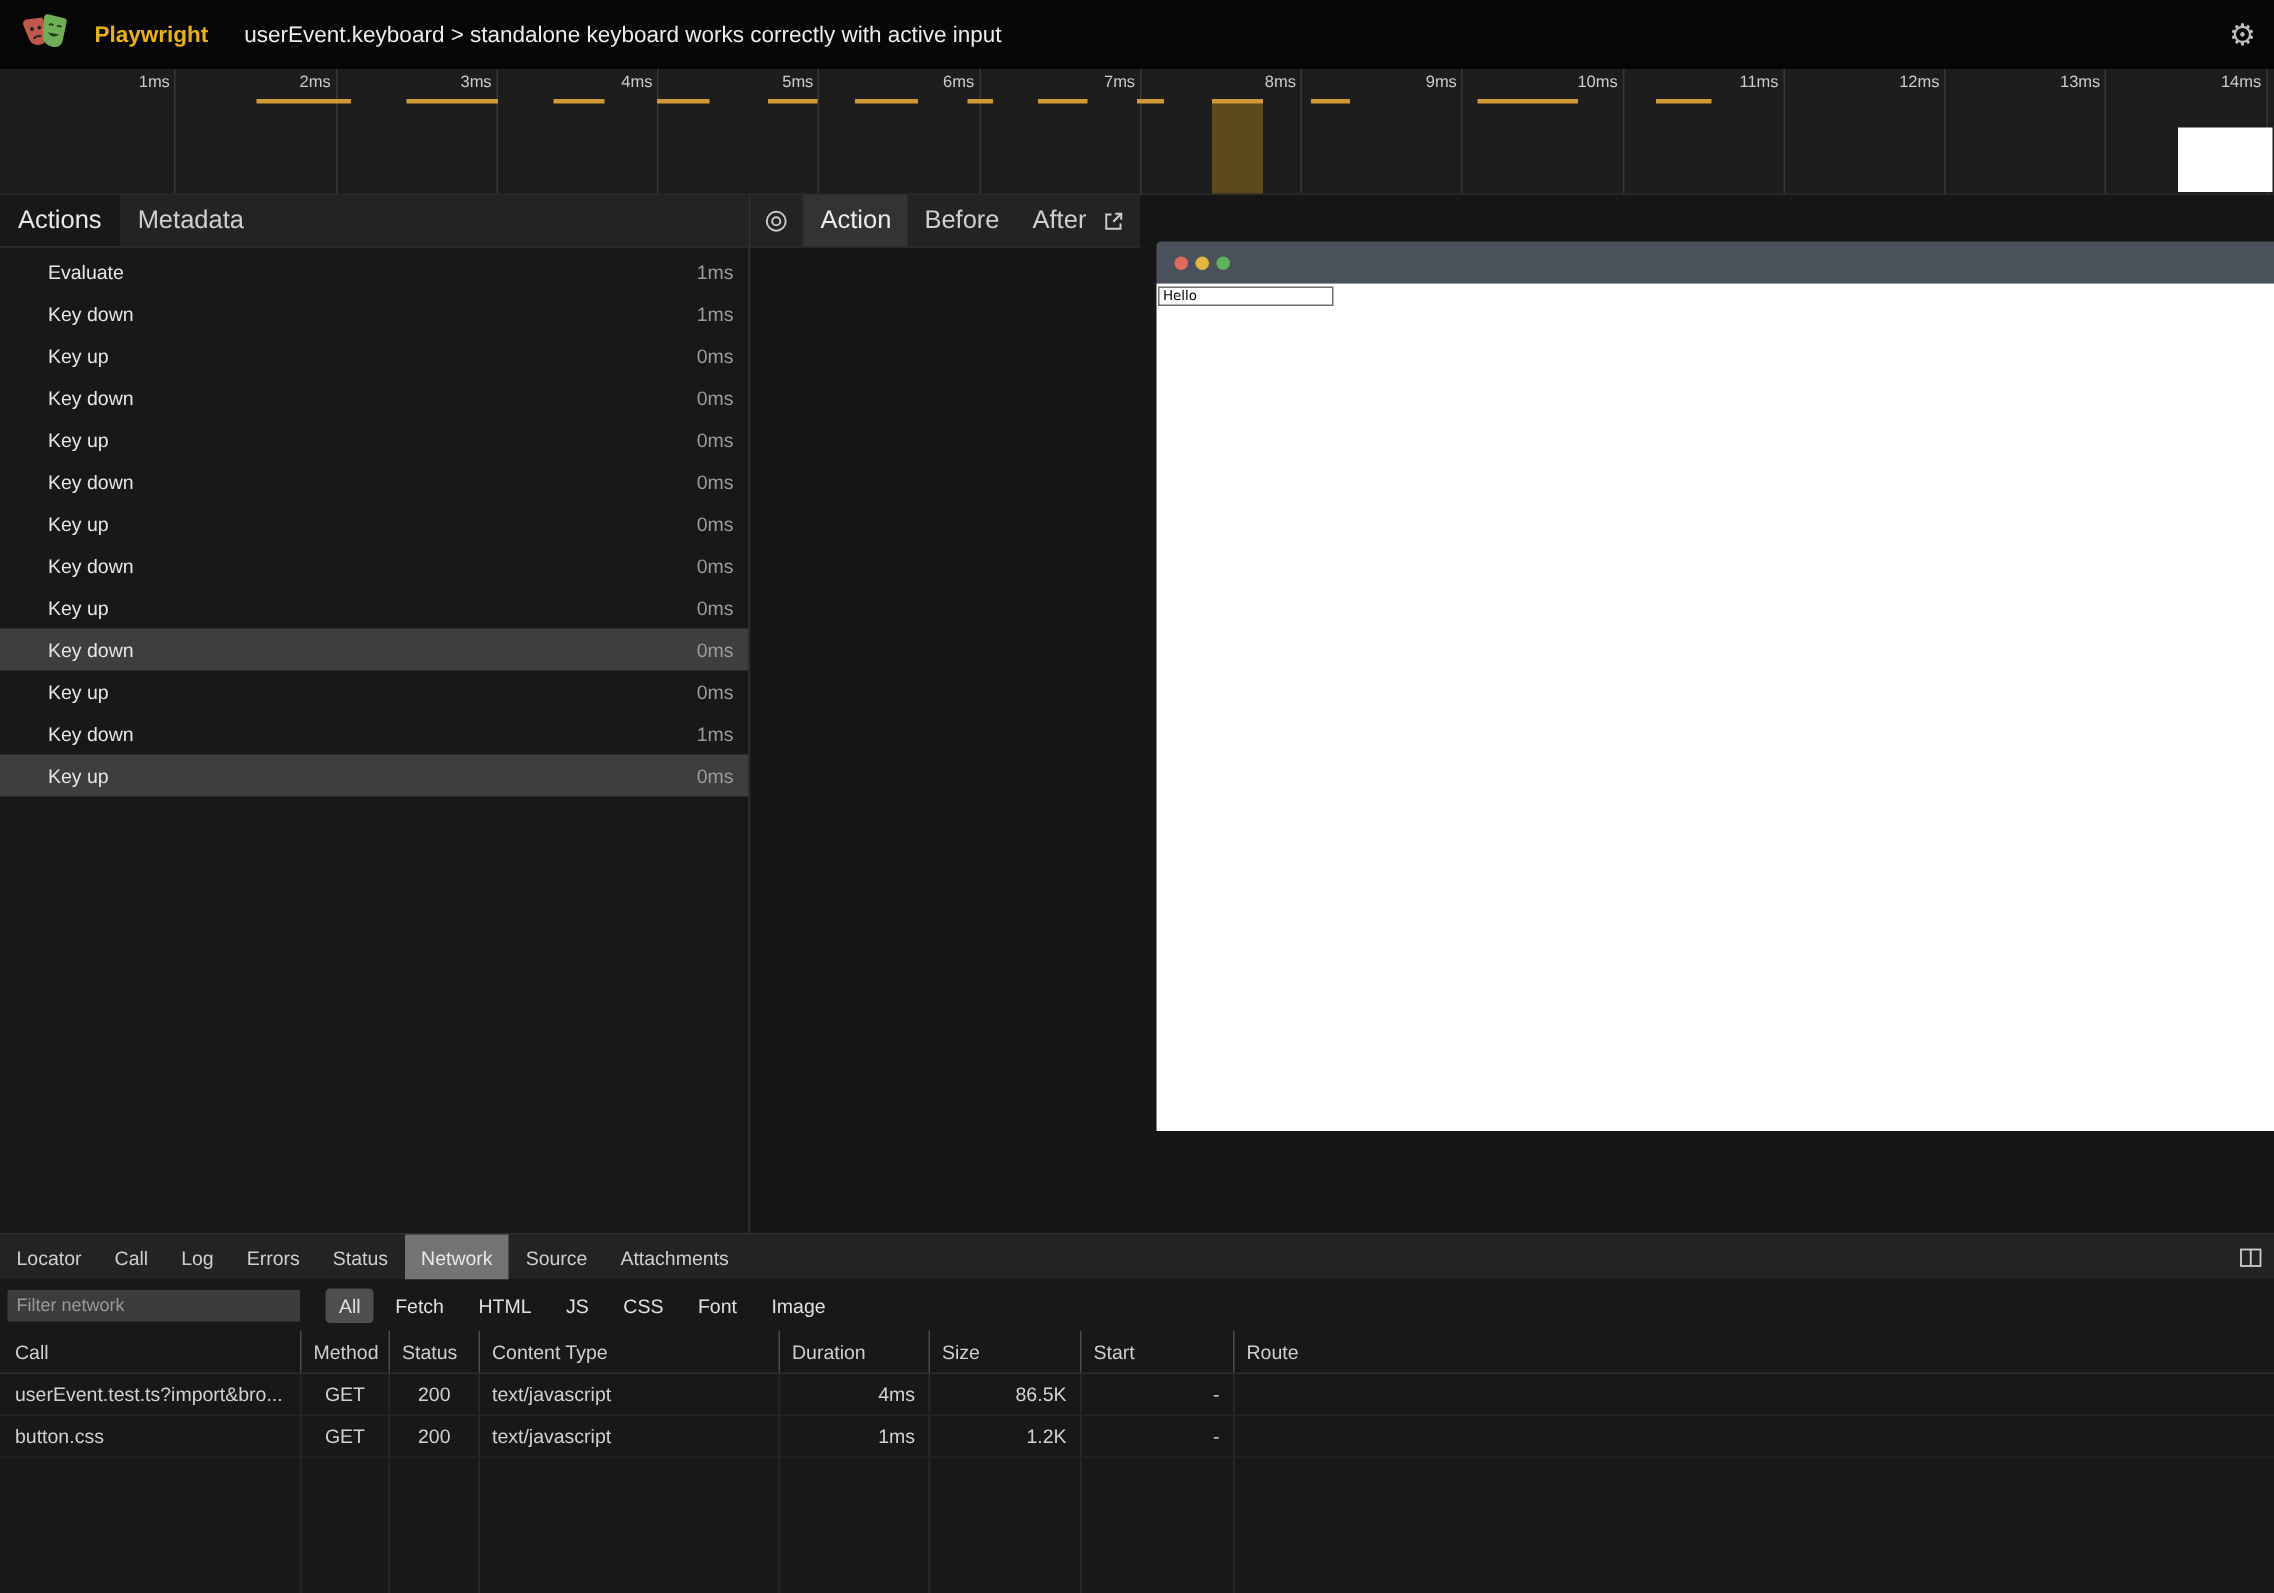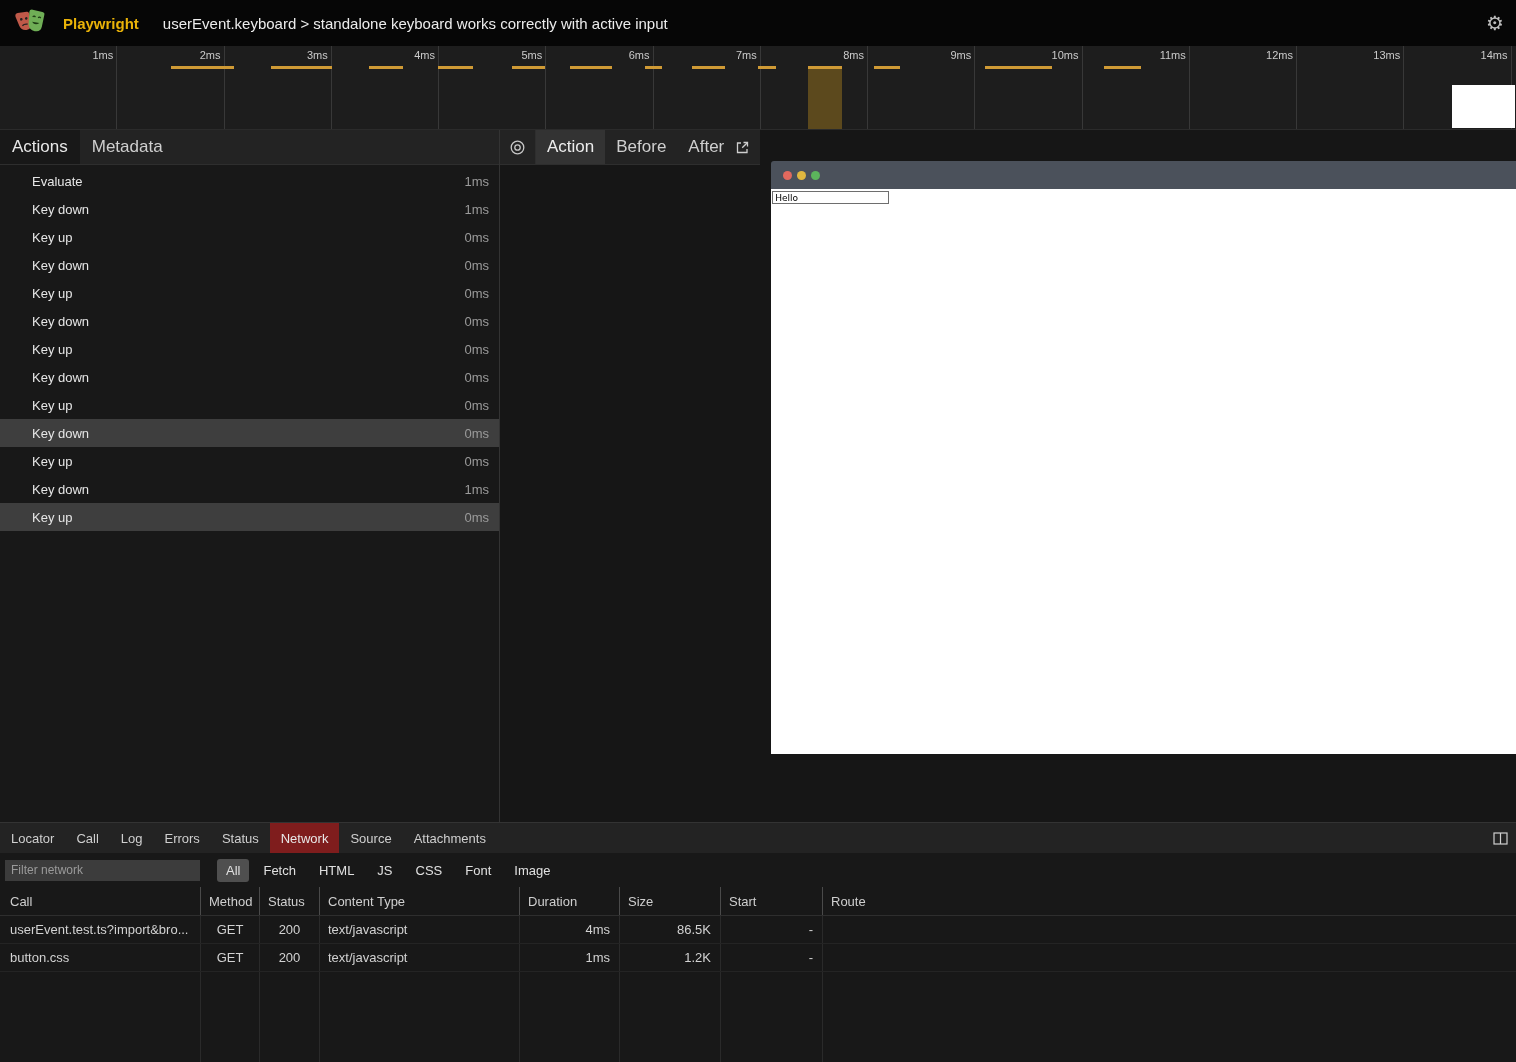--- a/index.html
+++ b/index.html
@@ -64,21 +64,21 @@
   .page-input { position:absolute; left:1px; top:2px; width:117px; height:13px;
                 border:1px solid #6e6e6e; background:#fff; color:#000;
                 font-size:9px; font-family:"DejaVu Sans", sans-serif; padding:0 0 0 2px; }
 
   
   .bottom-panel { height:240px; border-top:1px solid #333333; background:#181818;
                   display:flex; flex-direction:column; }
   .btabs { height:30px; flex:0 0 auto; background:#232323; display:flex; align-items:stretch;
            font-size:13px; color:#cfcfcf; }
   .btab { display:flex; align-items:center; padding:0 11px; cursor:default; }
-  .btab.selected { background:#7f1d1d; color:#e8e8e8; }
+  .btab.selected { background:#737373; color:#e8e8e8; }
   .btabs .right-icon { margin-left:auto; display:flex; align-items:center; padding-right:8px; }
 
   .filter-row { height:34px; flex:0 0 auto; display:flex; align-items:center; background:#181818; }
   .filter-input { margin-left:5px; width:195px; height:21px; background:#3c3c3c; border:none;
                   color:#dddddd; font-size:12px; padding:0 6px; outline:none; }
   .filter-input::placeholder { color:#9a9a9a; }
   .chips { display:flex; margin-left:17px; align-items:center; }
   .chip { font-size:13px; color:#e0e0e0; padding:4px 9px; margin-right:5px; border-radius:3px; cursor:default; }
   .chip.selected { background:#4f4f4f; }
 

